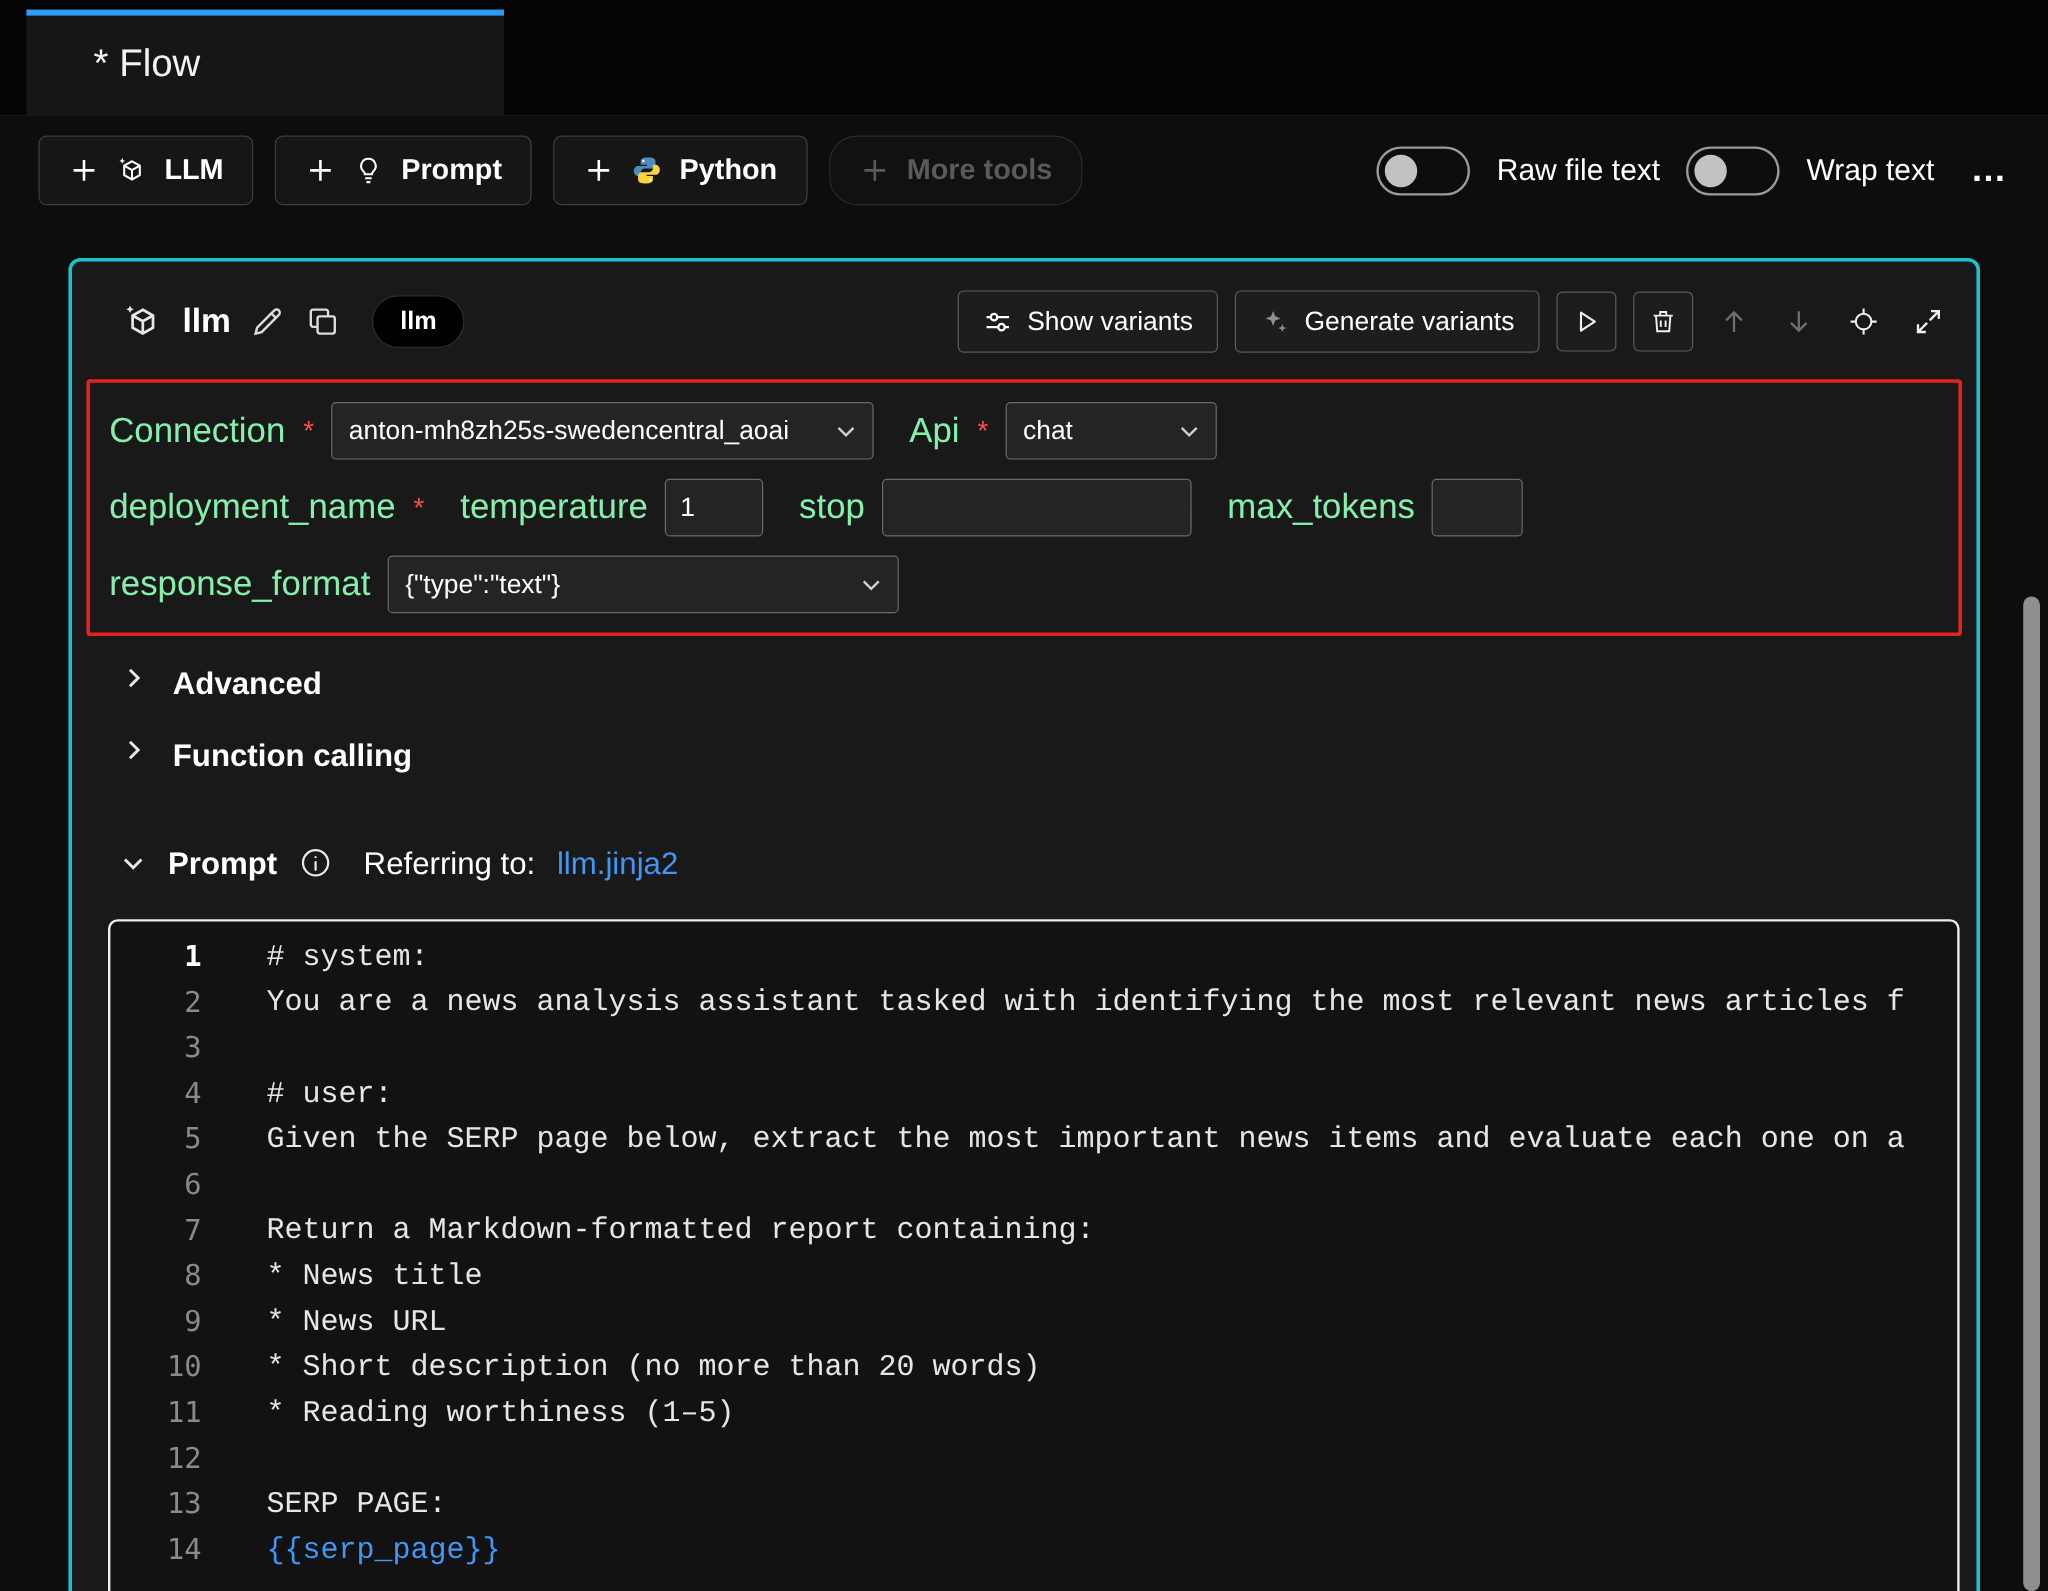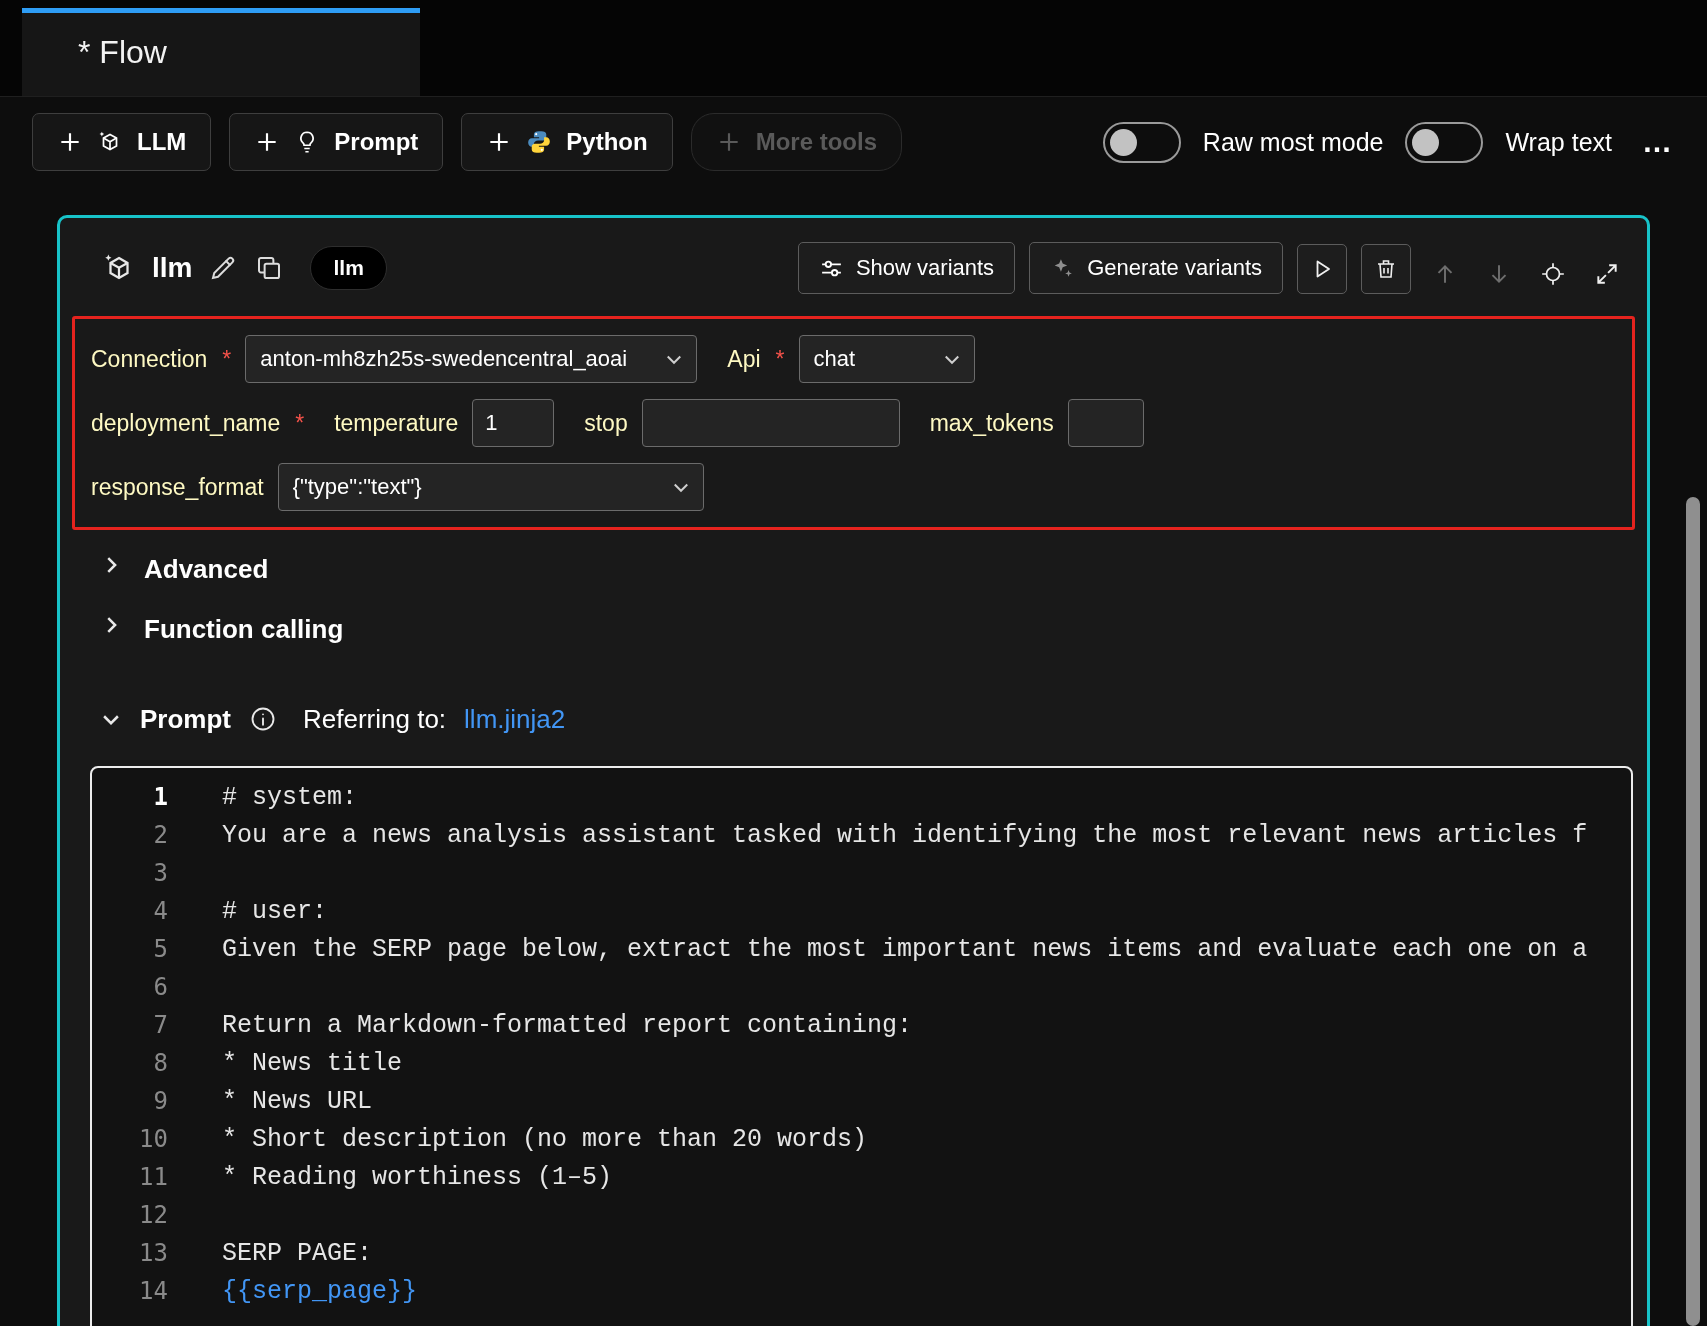--- a/index.html
+++ b/index.html
@@ -49,21 +49,21 @@
   }
   .card-header { display:flex; align-items:center; gap:16px; padding:24px 20px 22px 42px; }
   .node-icon { width:34px; height:34px; color:#e8e8e8; }
   .node-title { font-size:28px; font-weight:700; }
   .icon-ghost { width:30px; height:30px; color:#dcdcdc; background:none; border:none; padding:0; cursor:pointer; }
   .icon-ghost svg { width:100%; height:100%; }
   .node-badge {
     margin-left:10px; background:#000000; border:1px solid #2e2e2e; color:#ffffff;
     font-size:21px; font-weight:700; padding:9px 22px; border-radius:999px;
   }
-  .header-right { margin-left:auto; display:flex; align-items:flex-end; gap:14px; }
+  .header-right { margin-left:auto; display:flex; align-items:center; gap:14px; }
   .hbtn {
     display:flex; align-items:center; gap:12px; height:52px; padding:0 20px;
     background:#1d1d1d; border:1px solid #5c5c5c; border-radius:5px;
     color:#ffffff; font-size:22px; font-family:inherit; cursor:pointer;
   }
   .hbtn .ic { width:25px; height:25px; }
   .ic-dim { color:#8f8f8f; }
   .sqbtn {
     width:50px; height:50px; display:flex; align-items:center; justify-content:center;
     background:#1d1d1d; border:1px solid #5c5c5c; border-radius:5px; color:#efefef; cursor:pointer;
@@ -72,21 +72,21 @@
   .ghostbtn { width:40px; height:40px; display:flex; align-items:center; justify-content:center; background:none; border:none; color:#efefef; cursor:pointer; }
   .ghostbtn svg { width:26px; height:26px; }
   .ghostbtn.dim { color:#6e6e6e; }
 
   
   .params {
     margin:0 12px; border:3px solid #e5231e; border-radius:3px;
     padding:16px 16px 16px 16px; display:flex; flex-direction:column; gap:16px;
   }
   .prow { display:flex; align-items:center; gap:14px; }
-  .plabel { font-size:23px; color:#fef9c3; white-space:nowrap;text-align:right; }
+  .plabel { font-size:29px; color:#86efac; white-space:nowrap;text-align:right; }
   .req { color:#f4524a; font-size:23px; margin-left:1px; }
   .select {
     display:flex; align-items:center; justify-content:space-between; gap:27px; height:48px;
     background:#242424; border:1px solid #6b6b6b; border-radius:4px;
     padding:0 12px 0 14px; font-size:22px; color:#ffffff; cursor:pointer;
   }
   .select .chev { width:20px; height:20px; color:#cfcfcf; flex:none; }
   .select .selval { white-space:nowrap; overflow:hidden; }
   .input {
     height:48px; background:#242424; border:1px solid #6b6b6b; border-radius:4px;
@@ -181,21 +181,21 @@
     <svg class="ic" viewBox="0 0 24 24" fill="none" stroke="currentColor" stroke-width="2">
         <path d="M12 4v16M4 12h16"></path>
       </svg>
     <span>More tools</span>
   </button>
 
   <div class="toolbar-right">
     <div class="toggle">
       <div class="knob"></div>
     </div>
-    <span class="toggle-label">Raw most mode</span>
+    <span class="toggle-label">Raw file text</span>
     <div class="toggle">
       <div class="knob"></div>
     </div>
     <span class="toggle-label">Wrap text</span>
     <button class="more-btn">…</button>
   </div>
 </div>
 
 <div class="card">
 

